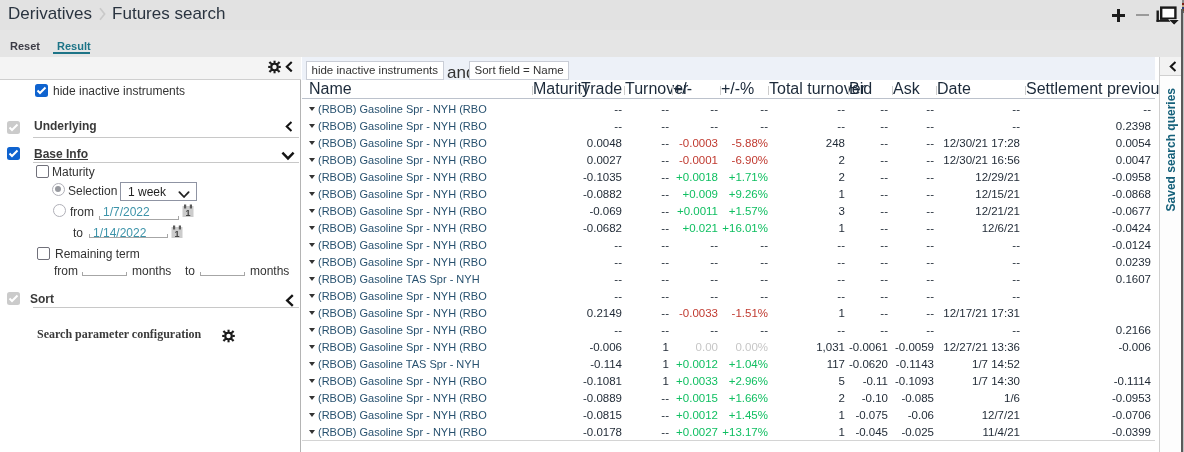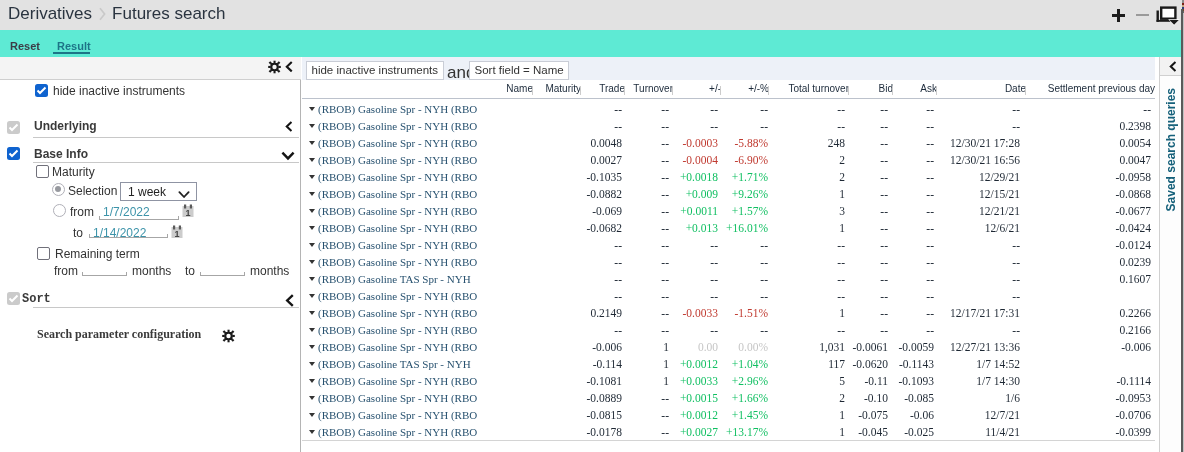--- a/index.html
+++ b/index.html
@@ -9,21 +9,21 @@
 #topbar { left:0; top:0; width:1184px; height:30px; background:#e2e2e2; }
 #crumb { left:8px; top:4px; font-size:17px; color:#2a3440; }
 #crumb .sep { display:inline-block; padding:0 6px 0 7px; }
 #plus { left:1112px; top:9px; width:13px; height:13px; }
 #plus::before { content:""; position:absolute; left:0; top:5.2px; width:13px; height:2.6px; background:#1c1c1c; }
 #plus::after { content:""; position:absolute; left:5.2px; top:0; width:2.6px; height:13px; background:#1c1c1c; }
 #minus { left:1136px; top:14px; width:13px; height:2px; background:#9a9a9a; }
 #winic { left:1155px; top:6px; }
 
 
-#tabbar { left:0; top:30px; width:1184px; height:27px; background:#5eead4; }
+#tabbar { left:0; top:30px; width:1184px; height:27px; background:#e5e5e5; }
 .tab { position:absolute; top:10px; font-size:11px; font-weight:bold; }
 #tab-reset { left:10px; color:#3c3c46; }
 #tab-result { left:57px; color:#1d7487; }
 #tab-underline { left:53px; top:52px; width:37px; height:2px; background:#1d7487; }
 
 
 #paneltool { left:0; top:57px; width:301px; height:23px; background:#f4f4f4; border-bottom:1px solid #cfcfcf; }
 #panel { left:0; top:80px; width:301px; height:372px; background:#fff; border-right:1px solid #b4b4b4; }
 #paneltool .g { position:absolute; left:268px; top:3px; }
 #paneltool .ch { position:absolute; left:284px; top:4px; transform:scale(0.88); transform-origin:0 0; }
@@ -45,23 +45,23 @@
 #selbox .a { position:absolute; right:6px; top:5px; }
 
 
 #filterrow { left:302px; top:57px; width:853px; height:23px; background:#edf1f8; }
 .chip { position:absolute; top:4px; height:19px; background:#fff; border:1px solid #c9cdd6; font-size:11.5px; color:#333; line-height:17px; padding:0 4.5px; white-space:nowrap; }
 #and { position:absolute; left:145px; top:6px; font-size:17px; color:#333; }
 
 #grid { left:302px; top:80px; width:853px; }
 .tr, #thead { display:grid; grid-template-columns:231px 48px 44px 48px 48px 48px 80px 44px 44px 89px 129px; }
 #thead { height:19px; line-height:18px; border-bottom:1px solid #bcc2cc; color:#1c2a3a; }
-#thead .h { text-align:right; position:relative; font-size:10px; white-space:nowrap; }
+#thead .h { text-align:left; position:relative; font-size:16px; white-space:nowrap; }
 #thead .h + .h::before { content:""; position:absolute; left:-1px; top:6px; height:9px; width:1px; background:#ccc; }
-.tr { height:17px; line-height:17px;font-family:Liberation Serif, serif; }
+.tr { height:17px; line-height:17px; }
 .c { white-space:nowrap; overflow:hidden; font-size:11.5px; color:#1e2834; }
 .c.n { text-align:right; padding-right:3px; }
 .c.n.turn { padding-right:4px; }
 .c.n.bid { padding-right:5px; }
 .c.n.pmp { padding-right:1px; }
 .c.n.tot { padding-right:4px; }
 .c.n.date { padding-right:6px; }
 .c.n.setl { padding-right:4px; }
 .name { color:#27516f; padding-left:7px; font-size:11px; }
 .tri { display:inline-block; width:0; height:0; border-left:3px solid transparent; border-right:3px solid transparent; border-top:4px solid #333; margin-right:3px; vertical-align:2px; }
@@ -135,21 +135,21 @@
   <div style="position:absolute; left:284px; top:41px; transform:scale(0.85); transform-origin:0 0;"><svg width="11" height="13" viewBox="0 0 11 13">
         <path d="M8.8 1.2 3.2 6.5l5.6 5.3" fill="none" stroke="#151515" stroke-width="2.4" stroke-linejoin="miter"></path>
       </svg></div>
   <div class="rule" style="top:57px;"></div>
 
   <div class="cb cb-on" style="left:7px; top:67px;">
       <svg width="11" height="9" viewBox="0 0 11 9">
         <path d="M1.5 4.5 4 7 9.5 1.5" fill="none" stroke="#fff" stroke-width="2"></path>
       </svg>
     </div>
-  <div class="sect" style="left:34px; top:67px;">Base Info</div>
+  <div class="sect" style="left:34px; top:67px;text-decoration:underline;">Base Info</div>
   <div style="position:absolute; left:281px; top:70px;"><svg width="14" height="10" viewBox="0 0 14 10">
         <path d="M1.4 1.6 7 7.4l5.6-5.8" fill="none" stroke="#151515" stroke-width="2.4" stroke-linejoin="miter"></path>
       </svg></div>
   <div class="rule" style="top:82px;"></div>
 
   <div class="cb cb-off" style="left:36px; top:85px;"></div>
   <div class="lbl" style="left:52px; top:85px;">Maturity</div>
 
   <div class="radio on" style="left:52px; top:103px;"></div>
   <div class="lbl" style="left:68px; top:104px;">Selection</div>
@@ -189,21 +189,21 @@
   <div class="lbl" style="left:132px; top:184px;">months</div>
   <div class="lbl" style="left:185px; top:184px;">to</div>
   <div class="uline" style="left:200px; top:192px; width:45px;"></div>
   <div class="lbl" style="left:250px; top:184px;">months</div>
 
   <div class="cb cb-gray" style="left:7px; top:212px;">
       <svg width="11" height="9" viewBox="0 0 11 9">
         <path d="M1.5 4.5 4 7 9.5 1.5" fill="none" stroke="#fff" stroke-width="2"></path>
       </svg>
     </div>
-  <div class="sect" style="left:22px; top:212px;font-family:Liberation Mono, monospace;">Sort</div>
+  <div class="sect" style="left:30px; top:212px;">Sort</div>
   <div style="position:absolute; left:284px; top:214px;"><svg width="11" height="13" viewBox="0 0 11 13">
         <path d="M8.8 1.2 3.2 6.5l5.6 5.3" fill="none" stroke="#151515" stroke-width="2.4" stroke-linejoin="miter"></path>
       </svg></div>
   <div class="rule" style="top:227px;"></div>
 
   <div class="sect" style="left:37px; top:247px;font-family:Liberation Serif, serif;">Search parameter configuration</div>
   <div style="position:absolute; left:222px; top:249px;"><svg width="13" height="14" viewBox="0 0 13 14">
         <g fill="#1b1b1b">
           <rect x="2.4" y="2.9" width="8.2" height="8.2" rx="1"></rect>
           <rect x="5.5" y="0.7" width="2.1" height="2.6"></rect>
@@ -277,21 +277,21 @@
       <div class="c n bid">--</div>
       <div class="c n">--</div>
       <div class="c n date">12/30/21 17:28</div>
       <div class="c n setl">0.0054</div>
     </div>
 <div class="tr">
       <div class="c name"><span class="tri"></span>(RBOB) Gasoline Spr - NYH (RBO</div>
       <div class="c"></div>
       <div class="c n">0.0027</div>
       <div class="c n turn">--</div>
-      <div class="c n rd">-0.0004</div>
+      <div class="c n rd">-0.0001</div>
       <div class="c n pmp rd">-6.90%</div>
       <div class="c n tot">2</div>
       <div class="c n bid">--</div>
       <div class="c n">--</div>
       <div class="c n date">12/30/21 16:56</div>
       <div class="c n setl">0.0047</div>
     </div>
 <div class="tr">
       <div class="c name"><span class="tri"></span>(RBOB) Gasoline Spr - NYH (RBO</div>
       <div class="c"></div>
@@ -329,21 +329,21 @@
       <div class="c n bid">--</div>
       <div class="c n">--</div>
       <div class="c n date">12/21/21</div>
       <div class="c n setl">-0.0677</div>
     </div>
 <div class="tr">
       <div class="c name"><span class="tri"></span>(RBOB) Gasoline Spr - NYH (RBO</div>
       <div class="c"></div>
       <div class="c n">-0.0682</div>
       <div class="c n turn">--</div>
-      <div class="c n gn">+0.013</div>
+      <div class="c n gn">+0.021</div>
       <div class="c n pmp gn">+16.01%</div>
       <div class="c n tot">1</div>
       <div class="c n bid">--</div>
       <div class="c n">--</div>
       <div class="c n date">12/6/21</div>
       <div class="c n setl">-0.0424</div>
     </div>
 <div class="tr">
       <div class="c name"><span class="tri"></span>(RBOB) Gasoline Spr - NYH (RBO</div>
       <div class="c"></div>
@@ -399,21 +399,20 @@
       <div class="c name"><span class="tri"></span>(RBOB) Gasoline Spr - NYH (RBO</div>
       <div class="c"></div>
       <div class="c n">0.2149</div>
       <div class="c n turn">--</div>
       <div class="c n rd">-0.0033</div>
       <div class="c n pmp rd">-1.51%</div>
       <div class="c n tot">1</div>
       <div class="c n bid">--</div>
       <div class="c n">--</div>
       <div class="c n date">12/17/21 17:31</div>
-      <div class="c n setl">0.2266</div>
     </div>
 <div class="tr">
       <div class="c name"><span class="tri"></span>(RBOB) Gasoline Spr - NYH (RBO</div>
       <div class="c"></div>
       <div class="c n">--</div>
       <div class="c n turn">--</div>
       <div class="c n ">--</div>
       <div class="c n pmp ">--</div>
       <div class="c n tot">--</div>
       <div class="c n bid">--</div>

